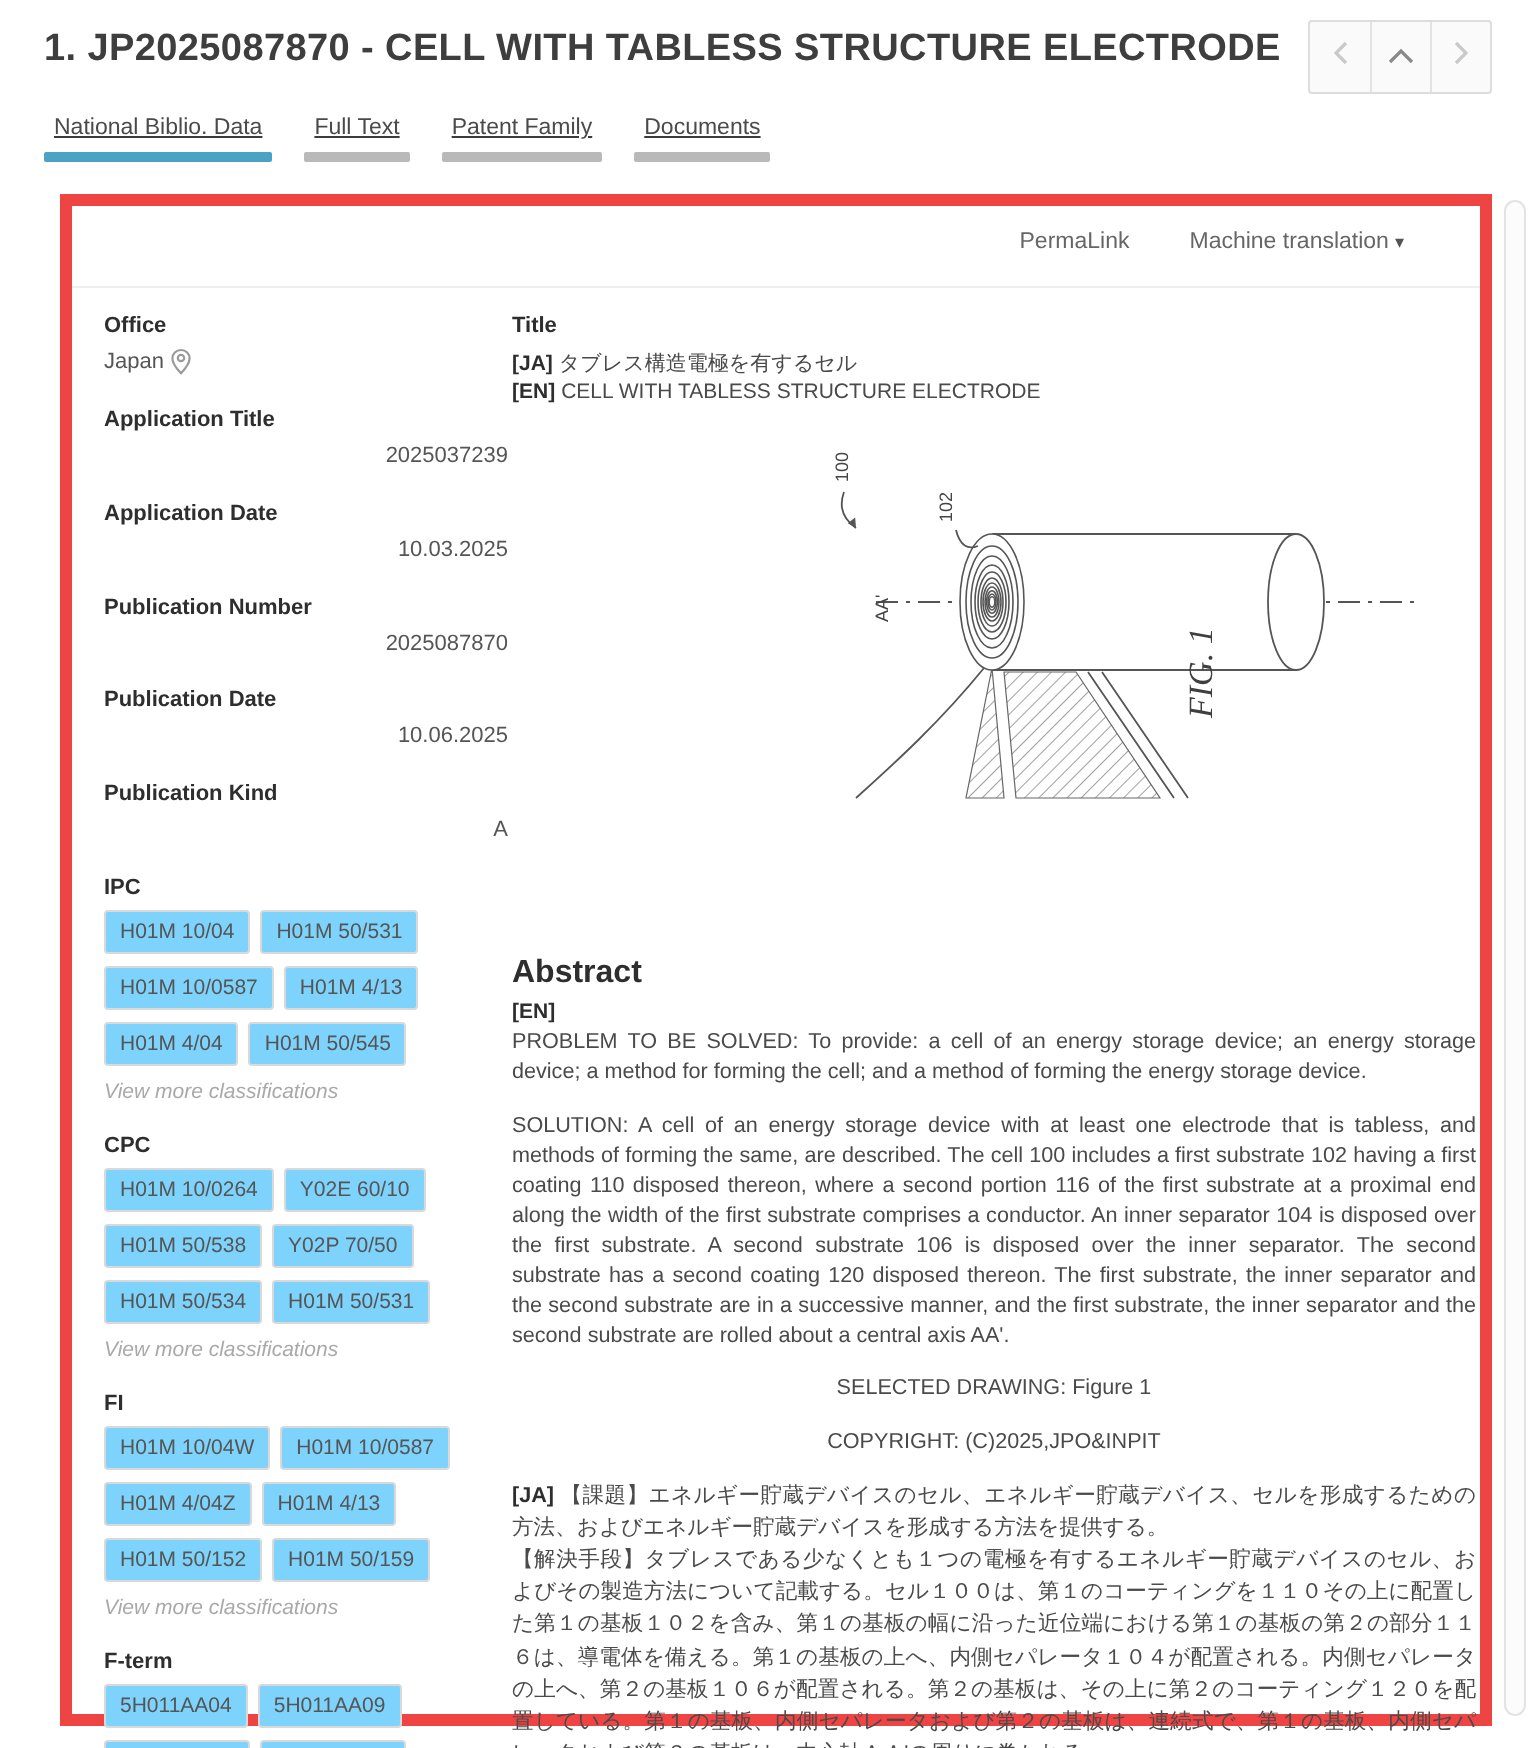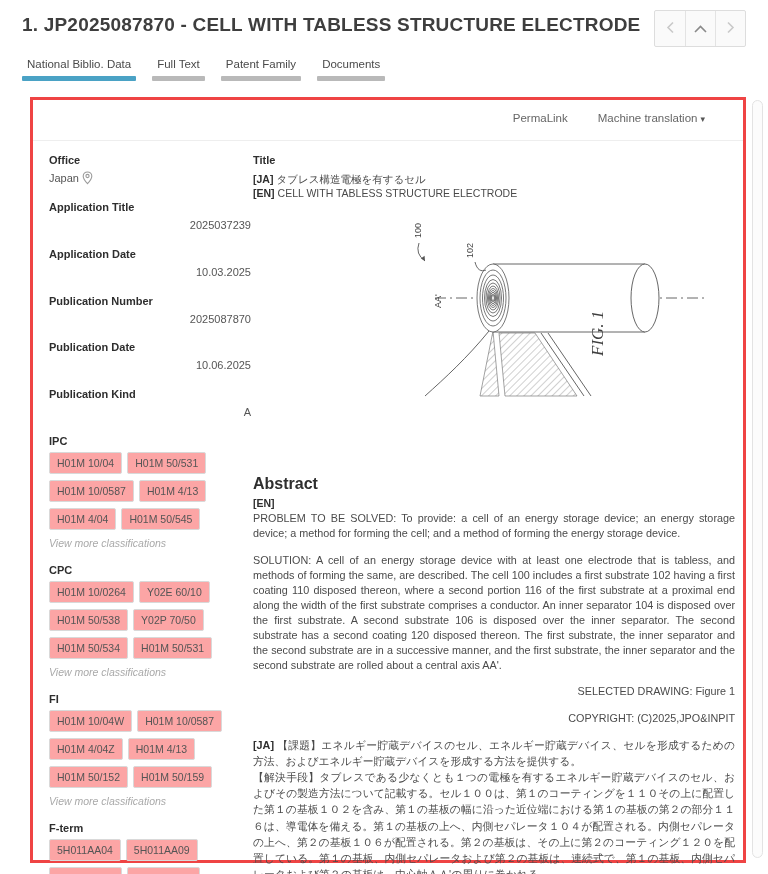--- a/index.html
+++ b/index.html
@@ -20,30 +20,30 @@
   }
   .nav-btn {
     width:30px; height:35px; display:flex; align-items:center; justify-content:center;
     cursor:pointer;
   }
   .nav-btn + .nav-btn { border-left:1px solid #e3e3e3; }
   .nav-btn svg { stroke:#c9c9c9; }
   .nav-btn.up svg { stroke:#8a8a8a; }
 
   
-  .tabs { position:absolute; top:58px; left:22px; display:flex; gap:16px; }
+  .tabs { position:absolute; top:58px; left:22px; display:flex; gap:16px;text-decoration:underline; }
   .tab { cursor:pointer; }
   .tab .lbl { font-size:11.5px; color:#4a4a4a; padding:0 5px; white-space:nowrap; }
   .tab .bar { height:5px; margin-top:6px; background:#b9b9b9; border-radius:1px; }
   .tab.active .bar { background:#4aa2c5; }
 
   
   .card {
     position:absolute; left:30px; top:97px; width:716px; height:766px;
-    border:3px solid #ef4444; background:#fff;
+    border:6px solid #ef4444; background:#fff;
   }
   .toolbar {
     position:absolute; top:12px; right:38px; display:flex; gap:30px;
     font-size:11.5px; color:#666;
   }
   .toolbar .tool { cursor:pointer; white-space:nowrap; }
   .toolbar .caret { font-size:9px; color:#555; margin-left:3px; }
   .card-sep { position:absolute; top:40px; left:0; right:0; border-top:1px solid #eee; }
 
   .col-left  { position:absolute; top:54px; left:16px;  width:202px; }
@@ -52,37 +52,37 @@
   
   .field { margin-bottom:15px; }
   .field .label { font-size:11px; font-weight:bold; color:#2e2e2e; margin-bottom:5px; }
   .field .value { font-size:11px; color:#555; line-height:1.35;text-align:right; }
   .office-val { display:flex; align-items:center; gap:3px; }
   .pin-icon svg { display:block; }
 
   .chips { display:flex; flex-wrap:wrap; }
   .chip {
     display:inline-block; border:1px solid #d9d9d9; border-radius:2px;
-    background:#fca5a5; padding:4px 7px; margin:0 5px 6px 0;
+    background:#7dd3fc; padding:4px 7px; margin:0 5px 6px 0;
     font-size:10.5px; color:#555; white-space:nowrap; cursor:pointer;
   }
   .view-more { font-size:10.5px; font-style:italic; color:#a9a9a9; cursor:pointer; margin-top:1px; }
 
   
   .title-block .label { font-size:11px; font-weight:bold; color:#2e2e2e; margin-bottom:6px; }
   .lang-line { font-size:10.5px; color:#4a4a4a; line-height:1.35; }
   .lang-tag { font-weight:bold; color:#2e2e2e; margin-right:3px; }
 
   .figure-wrap { margin:10px 0 0 152px; width:330px; height:190px; }
 
   .abstract { margin-top:75px; }
   .abstract .label { font-size:16px; font-weight:bold; color:#2e2e2e; margin-bottom:4px; }
   .abstract .tagline { font-size:10.5px; font-weight:bold; color:#2e2e2e; margin-bottom:2px; }
   .para { font-size:10.8px; color:#4a4a4a; line-height:1.4; text-align:justify; margin-bottom:11px; }
-  .para.nojust { text-align:right; }
+  .para.nojust { text-align:center; }
   .ja-para { font-size:10.8px; color:#4a4a4a; line-height:1.5; text-align:justify; margin-bottom:0; }
 
   
   .scroll-track {
     position:absolute; right:5px; top:100px; width:11px; height:758px;
     border:1px solid #e3e3e3; border-radius:6px; background:#fcfcfc; cursor:pointer;
   }
 
   
   .fig-stroke { stroke:#555; fill:none; stroke-width:.9; }

